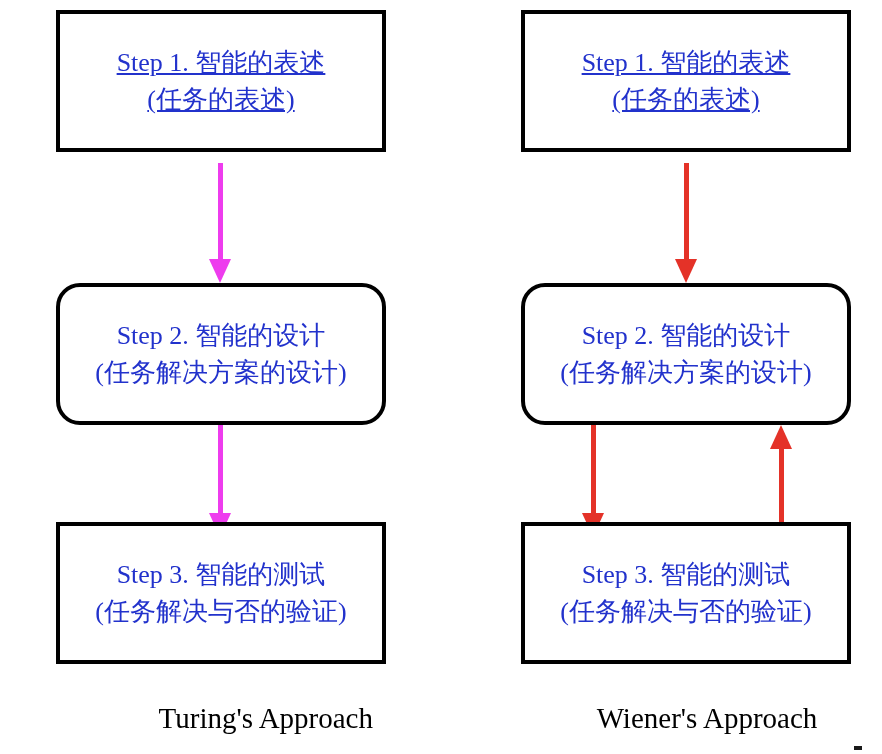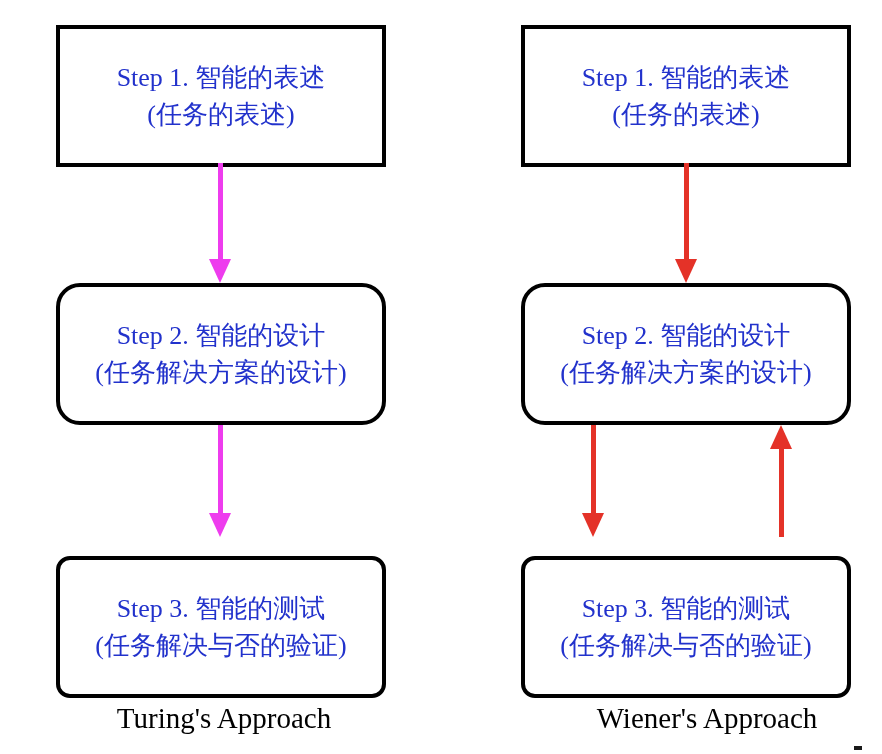--- a/index.html
+++ b/index.html
@@ -23,23 +23,23 @@
     align-items: center;
     justify-content: center;
     text-align: center;
     color: var(--step-text, #2232cc);
     font-size: 26px;
     line-height: 37px;
     white-space: nowrap;
   }
   .col-turing .step-box { left: 56px; }
   .col-wiener .step-box { left: 521px; }
-  .row1 { top: 25px; }
+  .row1 { top: 10px; text-decoration: underline; }
   .row2 { top: 283px; border-radius: 24px; }
-  .row3 { top: 556px; border-radius: 14px; }
+  .row3 { top: 522px; }
 
   .arrow { position: absolute; width: 24px; }
   .arrow .shaft {
     position: absolute;
     left: 50%;
     width: 5px;
     margin-left: -2.5px;
     background: var(--c);
   }
   .arrow .head {
@@ -67,21 +67,21 @@
 
   .caption {
     position: absolute;
     top: 702px;
     width: 330px;
     text-align: center;
     font-size: 29px;
     color: var(--caption-text, #000000);
     white-space: nowrap;
   }
-  .caption.turing { left: 59px; }
+  .caption.turing { left: 43px; text-align: right; }
   .caption.wiener { left: 542px; }
 
   .artifact {
     position: absolute;
     left: 854px;
     top: 746px;
     width: 8px;
     height: 4px;
     background: #1a1a1a;
   }

